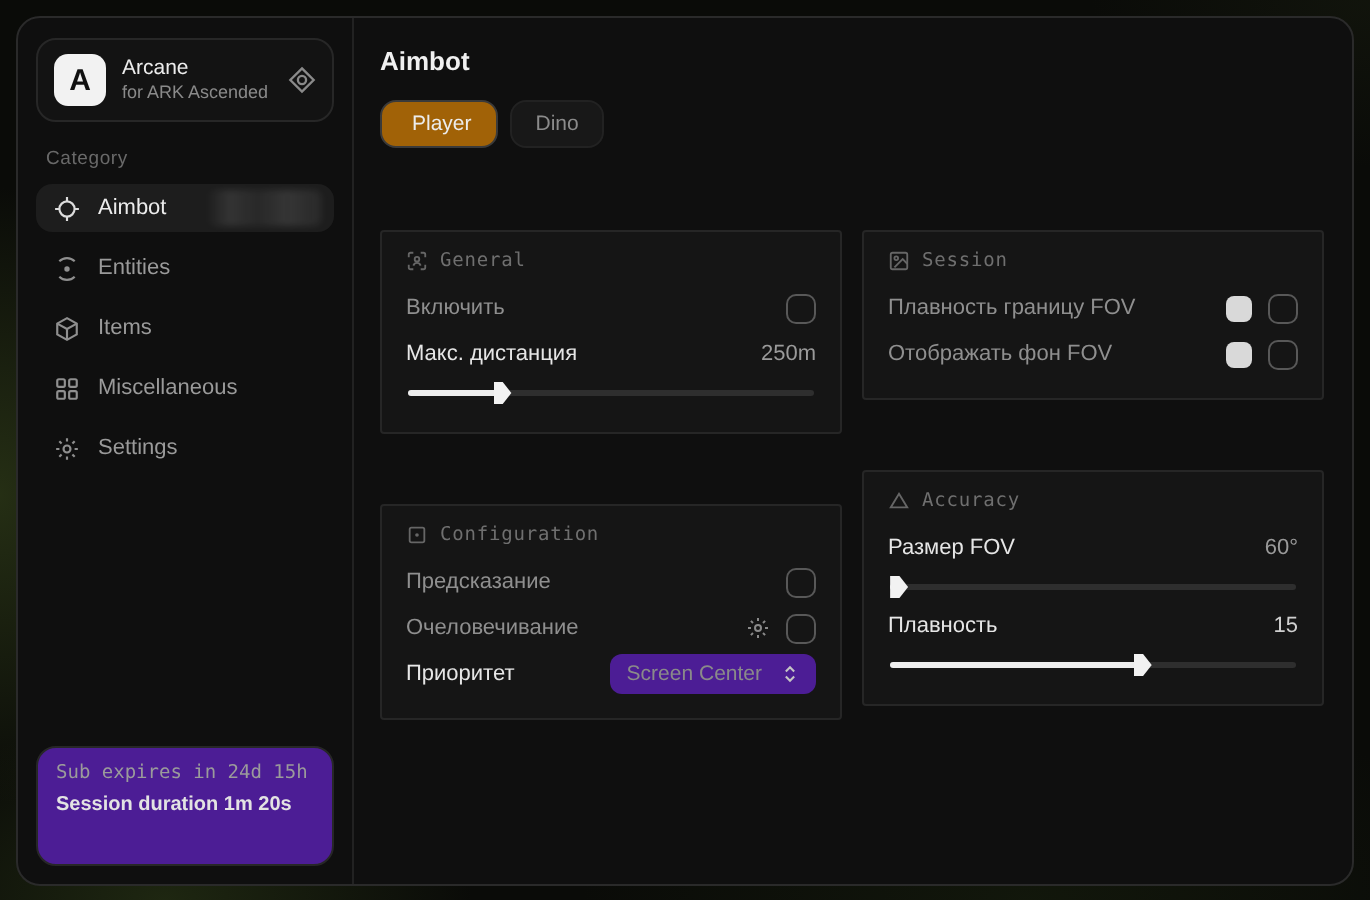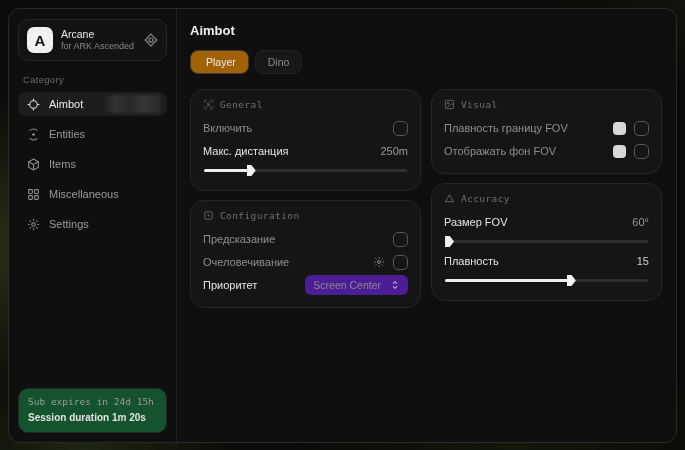--- a/index.html
+++ b/index.html
@@ -45,39 +45,40 @@
   }
   .nav-item .nicon { display:flex; color:#8f8f8f; }
   .nav-item.active { background:#1d1d1d; color:#ececec; overflow:hidden; }
   .nav-item.active .nicon { color:#dcdcdc; }
   .nav-watermark {
     position:absolute; right:6px; top:3px; width:58px; height:18px; border-radius:4px;
     background:linear-gradient(90deg, transparent 0%, rgba(255,255,255,.10) 20%, rgba(255,255,255,.05) 45%, rgba(255,255,255,.11) 70%, rgba(255,255,255,.05) 100%);
     filter:blur(1.5px); pointer-events:none;
   }
   .session-card {
-    margin-top:auto; border:1px solid #272727; border-radius:10px; background:#14532d;
-    padding:6px 9px 7px 9px; line-height:1.55;
+    margin-top:auto; border:1px solid #272727; border-radius:10px; background:#4c1d95;
+    padding:6px 9px 22px 9px; line-height:1.55;
   }
   .session-line1 { font-family:"DejaVu Sans Mono", monospace; font-size:9.5px; color:#9b9b9b; }
   .session-line2 { font-size:10px; font-weight:bold; color:#e3e3e3; }
   
   .main { flex:1; padding:14px 14px 12px 13px; display:flex; flex-direction:column; }
   .page-title { font-size:13px; font-weight:bold; color:#f0f0f0; }
   .tabs { display:flex; gap:6px; margin-top:12px; }
   .tab {
     font-size:10.5px; padding:5px 12px; border-radius:8px; color:#8b8b8b;
     background:#181818; border:1px solid #222; cursor:default;
   }
   .tab.active { background:#a16207; border-color:#3a3a3a; color:#ececec;padding-left:15px; }
   .columns { display:flex; gap:10px; margin-top:15px; align-items:flex-start; }
   .col { flex:1; display:flex; flex-direction:column; gap:9px; min-width:0; }
   .card {
-    background:#151515; border:1px solid #262626; border-radius:14px;
+    background:#151515; border:1px solid #262626; border-radius:2px;
     padding:9px 12px 11px 12px;
+    margin-top:26px;
   }
   .card-header {
     display:flex; align-items:center; gap:6px; margin-bottom:7px;
     font-family:"DejaVu Sans Mono", monospace; font-size:9.5px; color:#6f6f6f; letter-spacing:.4px;
   }
   .card-header .hicon { display:flex; color:#666; }
   .row {
     display:flex; align-items:center; justify-content:space-between;
     min-height:22px; font-size:11px;
   }
@@ -277,21 +278,21 @@
 
         <div class="card">
           <div class="card-header">
             <span class="hicon">
               <svg width="11" height="11" viewBox="0 0 24 24" fill="none" stroke="currentColor" stroke-width="2">
                   <rect x="3" y="3" width="18" height="18" rx="2"></rect>
                   <circle cx="9" cy="9" r="2"></circle>
                   <path d="M21 15l-5-5-9 9"></path>
                 </svg>
             </span>
-            <span>Visual</span>
+            <span>Session</span>
           </div>
           <div class="row">
             <span class="lbl-muted">Плавность границу FOV</span>
             <span class="right-group">
               <span class="swatch" style="background: rgb(217, 217, 217);"></span>
               <span class="checkbox"></span>
             </span>
           </div>
           <div class="row">
             <span class="lbl-muted">Отображать фон FOV</span>

